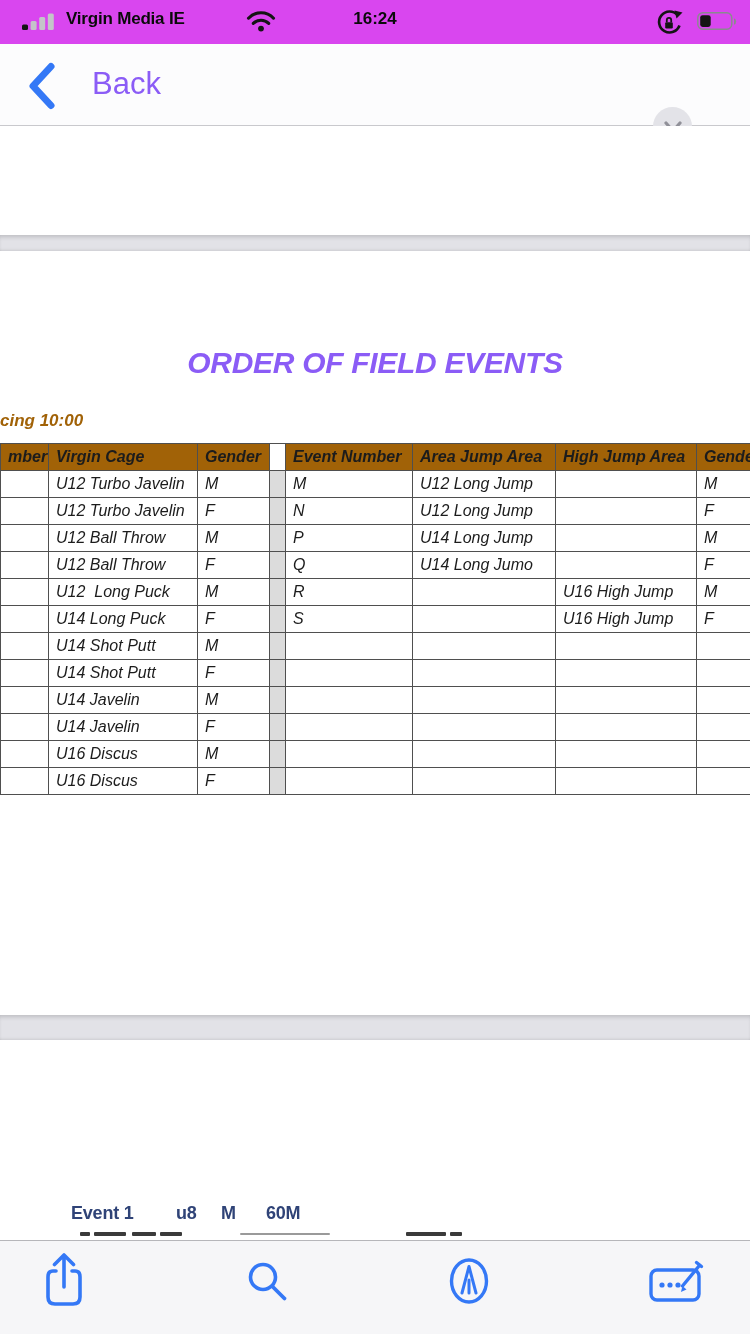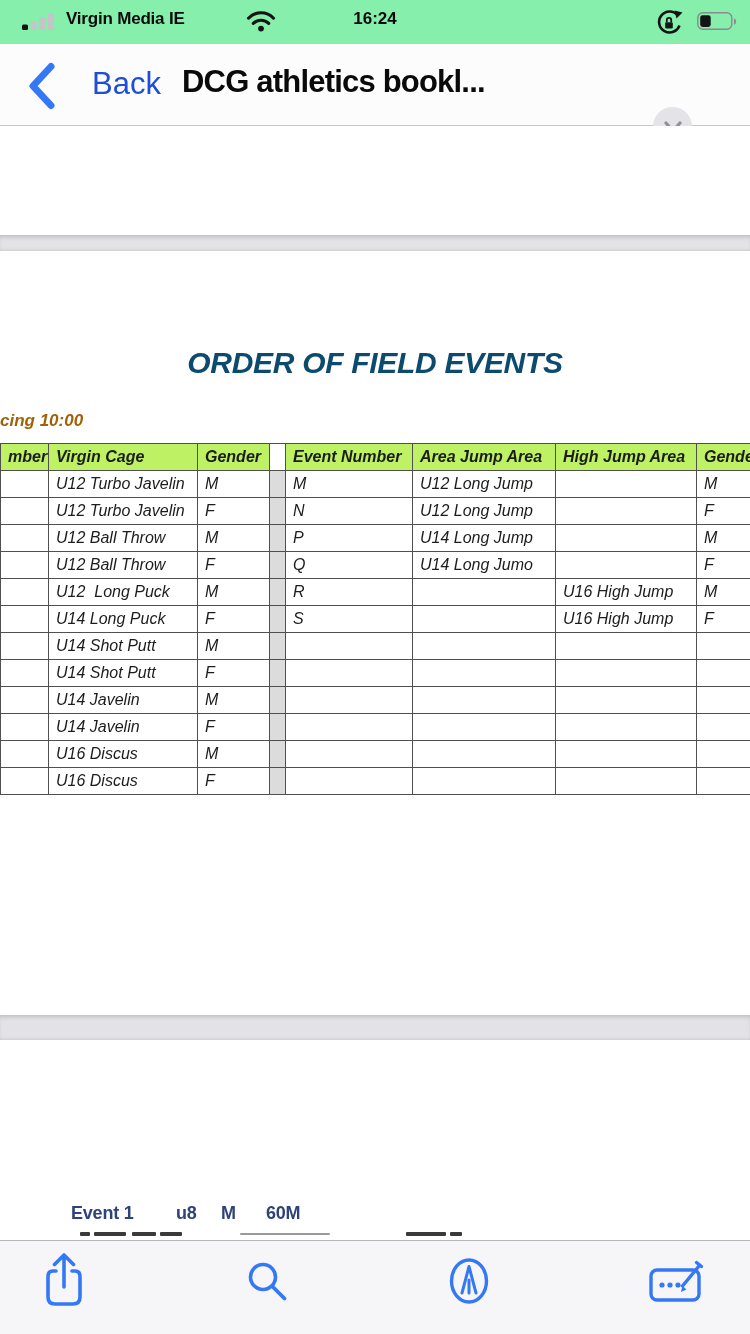--- a/index.html
+++ b/index.html
@@ -5,54 +5,54 @@
   * { margin:0; padding:0; box-sizing:border-box; }
   html,body { background:#888; }
   #screen {
     position:relative; width:750px; height:1334px; margin:0 auto;
     background:#ffffff; overflow:hidden;
     font-family:"Liberation Sans", sans-serif;
     -webkit-font-smoothing:antialiased;
   }
 
   
-  .status-bar { position:absolute; top:0; left:0; width:750px; height:44px; background:#86efac; }
+  .status-bar { position:absolute; top:0; left:0; width:750px; height:44px; background:#d946ef; }
   .carrier { position:absolute; left:66px; top:9px; font-size:17px; font-weight:600; color:#0a0a0a; letter-spacing:-0.2px; }
   .time { position:absolute; left:50%; transform:translateX(-50%); top:9px; font-size:17px; font-weight:700; color:#0a0a0a; }
   .sig-svg { position:absolute; left:22px; top:12px; }
   .wifi-svg { position:absolute; left:246px; top:10px; }
   .lock-svg { position:absolute; left:655px; top:9px; }
   .batt-svg { position:absolute; left:697px; top:12px; }
 
   
   .nav-bar { position:absolute; top:44px; left:0; width:750px; height:82px; background:#fcfcfd; border-bottom:1px solid #c9c9cd; }
   .back-chevron { position:absolute; left:27px; top:18px; }
-  .back-label { position:absolute; left:92px; top:22px; font-size:31px; color:#1d4ed8; cursor:pointer; }
+  .back-label { position:absolute; left:92px; top:22px; font-size:31px; color:#8b5cf6; cursor:pointer; }
   .doc-title { position:absolute; left:182px; top:20px; width:448px; font-size:31px; font-weight:700; color:#0a0a0a; letter-spacing:-0.8px; white-space:nowrap; overflow:hidden; }
   .collapse-btn { position:absolute; left:653px; top:63px; width:39px; height:39px; border-radius:50%; background:#e3e3e8; display:flex; align-items:center; justify-content:center; cursor:pointer; }
 
   
   .doc-area { position:absolute; top:126px; left:0; width:750px; height:1114px; background:#ffffff; }
   .page-gap { position:absolute; left:0; width:750px; background:#e2e2e7;
     box-shadow: inset 0 4px 4px -2px rgba(0,0,0,.16), inset 0 -3px 3px -2px rgba(0,0,0,.10); }
   .gap-1 { top:235px; height:16px; }
 
-  .section-heading { position:absolute; left:0; width:750px; text-align:center; font-size:30px; font-weight:700; color:#0c4a6e; letter-spacing:-0.3px; }
+  .section-heading { position:absolute; left:0; width:750px; text-align:center; font-size:30px; font-weight:700; color:#8b5cf6; letter-spacing:-0.3px; }
   .heading-field { top:346px; font-style:italic; }
   .heading-track { top:1128px; }
   .clipped-note { position:absolute; left:0; top:411px; font-size:17px; font-weight:700; font-style:italic; color:#a16207; }
 
   
   #fe-table { position:absolute; left:0; top:443px; border-collapse:collapse; table-layout:fixed; width:770px; }
   #fe-table th, #fe-table td {
     border:1px solid #4f4f4f; height:27px; padding:0 7px;
     font-size:16px; font-style:italic; color:#1c1c1c;
     overflow:hidden; white-space:pre; text-align:left; vertical-align:middle;
   }
-  #fe-table th { background:#bef264; font-weight:700; }
+  #fe-table th { background:#a16207; font-weight:700; }
   #fe-table td.gap { background:#dcdcdc; }
   #fe-table th.gap { background:#ffffff; }
 
   
   .event-cell { position:absolute; top:1203px; font-size:18px; font-weight:700; color:#2f4377; letter-spacing:-0.2px; }
   .ev-1 { left:71px; } .ev-2 { left:176px; } .ev-3 { left:221px; } .ev-4 { left:266px; }
   .sliver { position:absolute; top:1232px; height:4px; background:#3a3a3a; border-radius:1px; }
 
   
   .toolbar { position:absolute; left:0; top:1240px; width:750px; height:94px; background:#f6f6f8; border-top:1px solid #b6b6ba; }
@@ -90,21 +90,20 @@
       <rect x="3.2" y="3.2" width="10.5" height="11.7" rx="2.4" fill="#141414"></rect>
       <path d="M37 6.2 a3.6 3.6 0 0 1 0 6.6 z" fill="#8a8a8e"></path>
     </svg>
   </div>
 
   <div class="nav-bar">
     <svg class="back-chevron" width="30" height="48" viewBox="0 0 30 48">
       <path d="M24 4.5 L6 24 L24 43.5" fill="none" stroke="#3478F6" stroke-width="7" stroke-linecap="round" stroke-linejoin="round"></path>
     </svg>
     <span class="back-label">Back</span>
-    <span class="doc-title">DCG athletics bookl...</span>
     <div class="collapse-btn">
       <svg width="18" height="12" viewBox="0 0 18 12">
         <path d="M2 2 L9 10 L16 2" fill="none" stroke="#909098" stroke-width="3.2" stroke-linecap="round" stroke-linejoin="round"></path>
       </svg>
     </div>
   </div>
 
   <div class="doc-area">
     <div class="page-gap gap-1" style="top:109px;"></div>
     <div class="page-gap" style="top:889px; height:25px;"></div>

